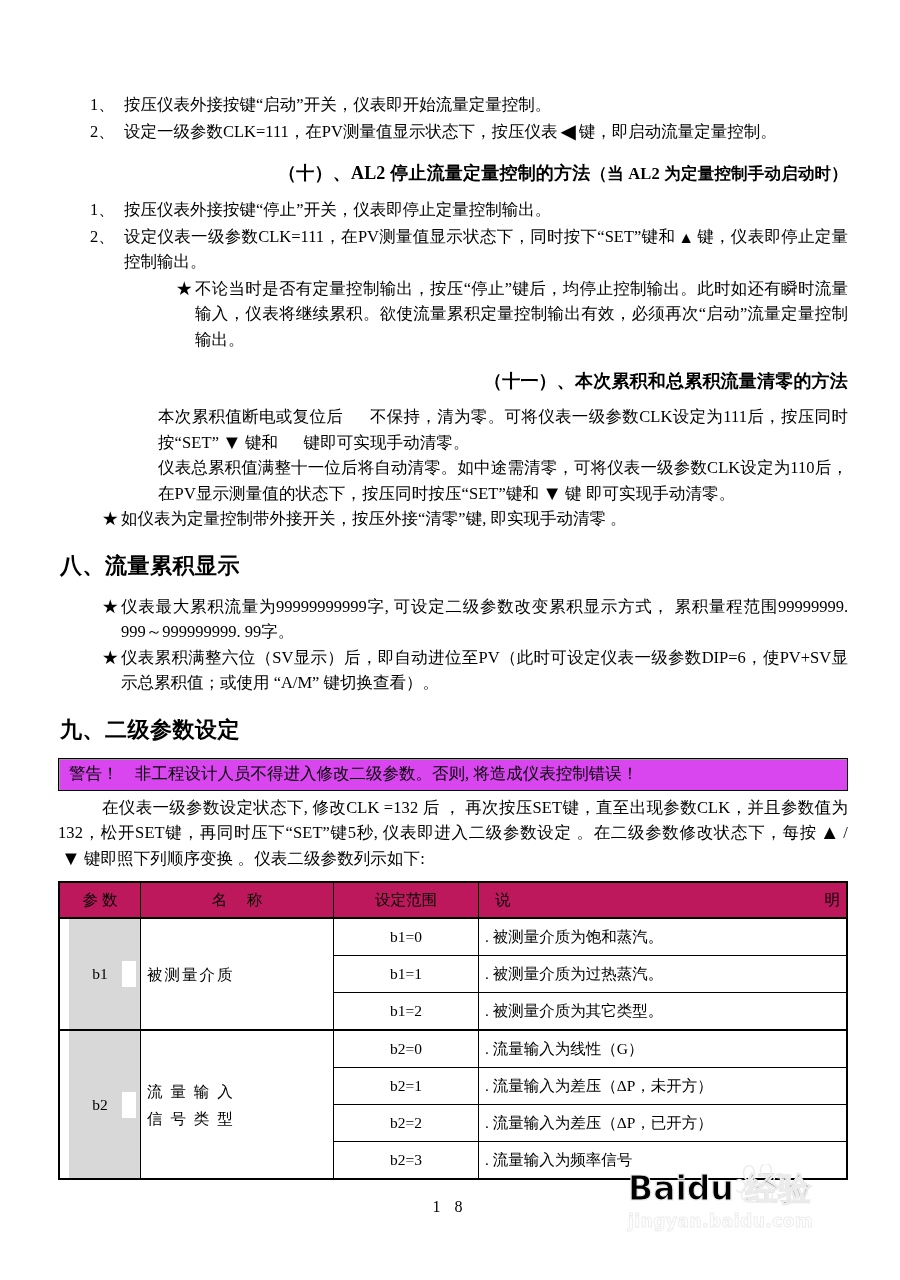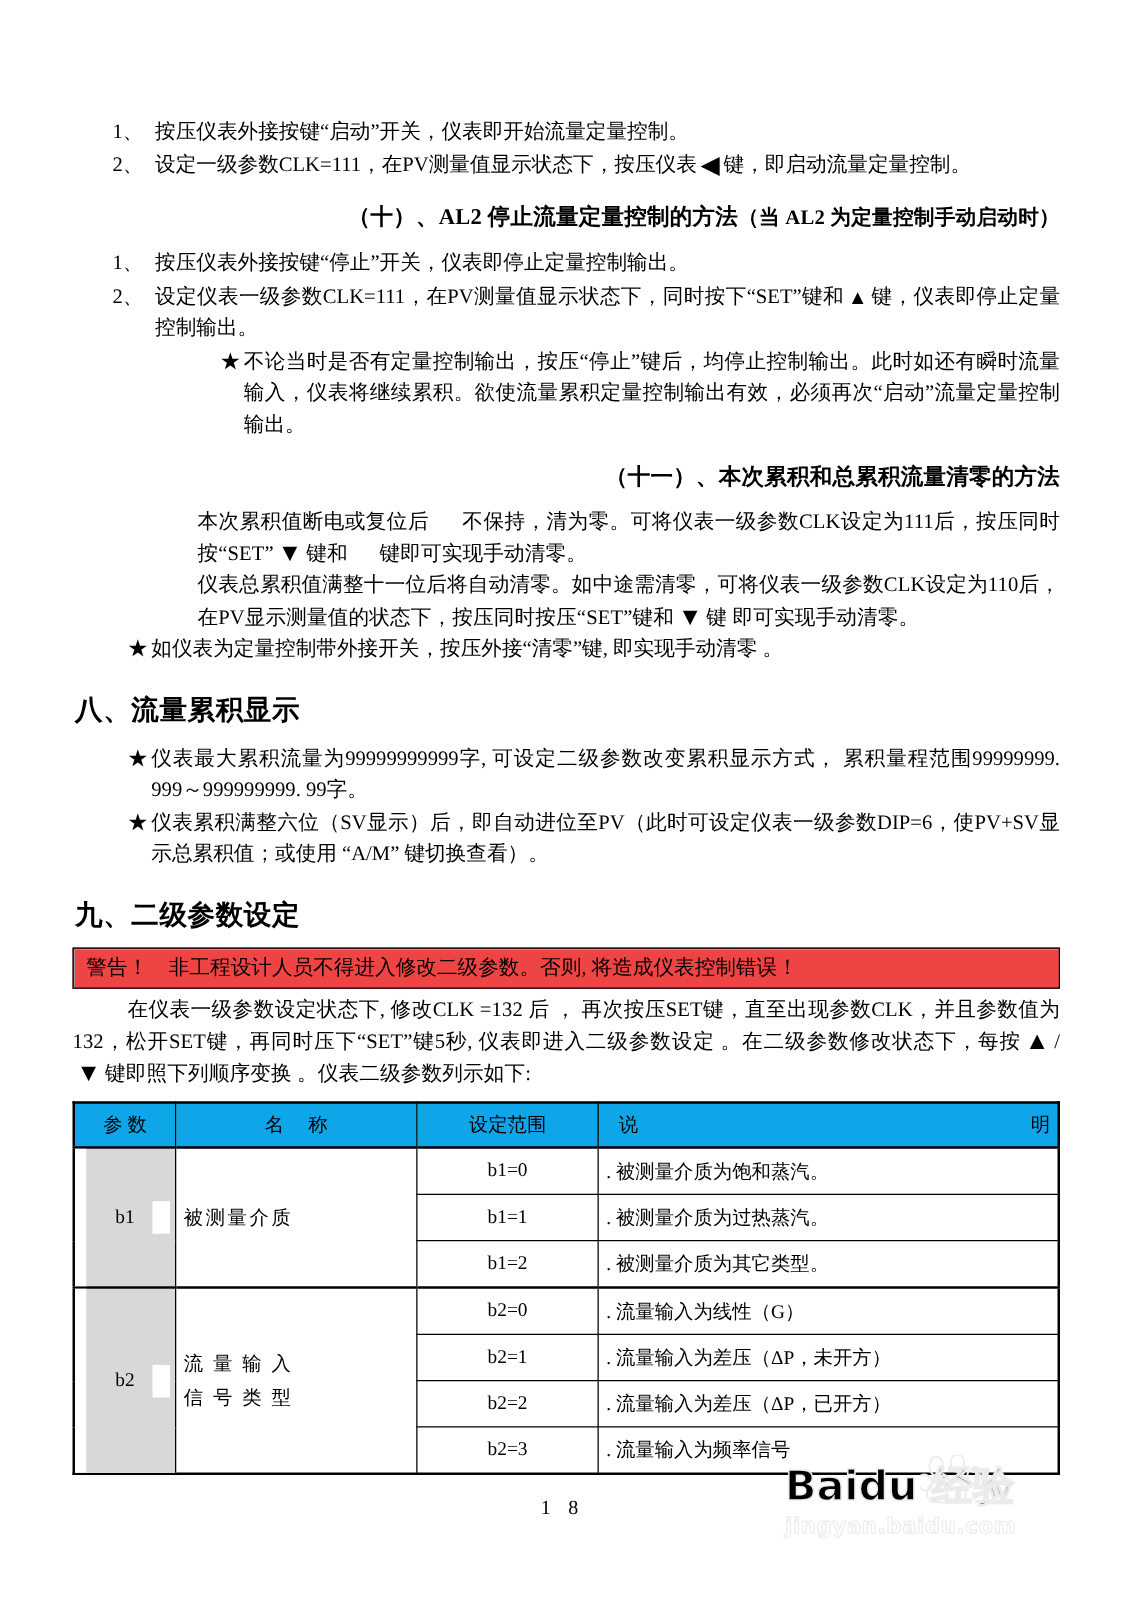--- a/index.html
+++ b/index.html
@@ -63,21 +63,21 @@
     margin: 14px 0 8px 0;
     padding-left: 4px;
     letter-spacing: 0.2px;
     text-align: right;
   }
   .sub-head .tail {
     font-size: 16.5px;
     font-weight: bold;
   }
   .main-head {
-    font-family: Liberation Sans, sans-serif;
+    font-family: Liberation Mono, monospace;
     font-size: 22px;
     font-weight: bold;
     line-height: 32px;
     margin: 20px 0 10px 0;
     padding-left: 2px;
     letter-spacing: 0.5px;
   }
 
   
   .star-block {
@@ -108,21 +108,21 @@
     font-size: 16px;
     line-height: 1;
     vertical-align: -1px;
     padding: 0 3px;
   }
   .keyglyph.big { font-size: 20px; }
 
   
   .warning-box {
     border: 1.5px solid #000000;
-    background: #ef4444;
+    background: #d946ef;
     box-shadow: 1px 1px 0 #9a9a9a inset;
     margin: 10px 0 4px 0;
     padding: 3px 10px 4px 10px;
     font-size: 16.5px;
     line-height: 24px;
     white-space: nowrap;
   }
 
   
   .param-table {
@@ -133,21 +133,21 @@
     border: 2.5px solid #000;
   }
   .param-table td, .param-table th {
     border: 1.5px solid #000000;
     font-size: 15.5px;
     padding: 4px 6px;
     vertical-align: middle;
     font-weight: normal;
   }
   .param-table thead td {
-    background: #0ea5e9;
+    background: #be185d;
     text-align: center;
     height: 26px;
     border-bottom: 2.5px solid #000;
   }
   .param-table thead td.desc-head {
     text-align: left;
     padding-left: 16px;
   }
   .param-table thead td.desc-head .spread {
     display: flex;

